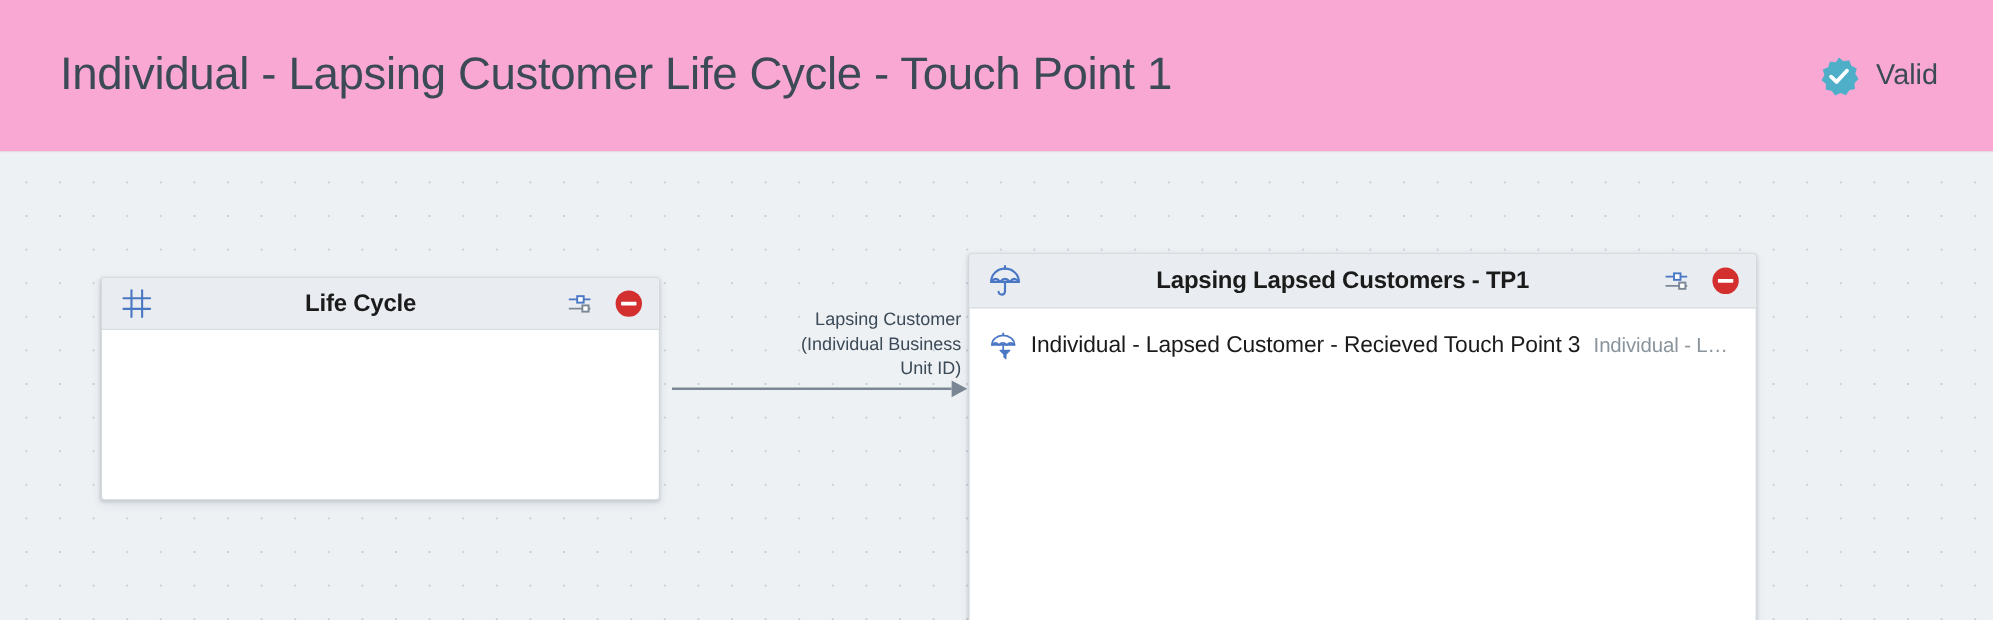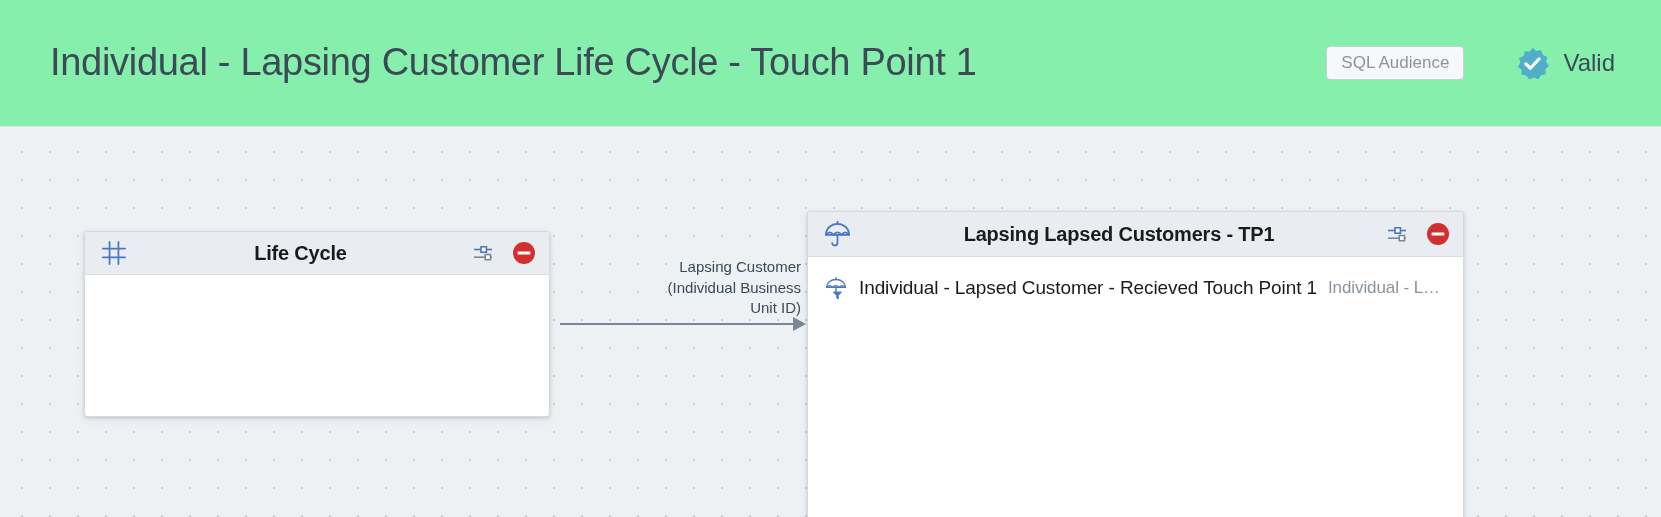--- a/index.html
+++ b/index.html
@@ -18,21 +18,21 @@
     height: 517px;
     background: #ffffff;
   }
 
   
   .header {
     position: absolute;
     left: 0; top: 0;
     width: 1661px;
     height: 127px;
-    background: #86efac;
+    background: #f9a8d4;
     border-bottom: 1px solid #e2e5e8;
     display: flex;
     align-items: center;
     padding: 0 46px 0 50px;
   }
 
   .page-title {
     font-size: 38px;
     font-weight: 400;
     color: #3b4a56;
@@ -249,21 +249,20 @@
 </style>
 </head>
 <body>
 
 <div class="app">
 
   <div class="header">
     <div class="page-title">Individual - Lapsing Customer Life Cycle - Touch Point 1</div>
 
     <div class="header-right">
-      <div class="audience-type-badge">SQL Audience</div>
 
       <div class="valid-wrap">
         <span class="valid-badge-icon">
           <svg viewBox="0 0 32 32" width="33" height="33" aria-hidden="true">
             <path d="M16 0.8 L19.6 3.9 L24.3 3.1 L26.0 7.6 L30.3 9.7 L29.2 14.3 L31.8 18.3
                      L28.5 21.7 L28.9 26.4 L24.3 27.4 L21.6 31.3 L17.2 29.5 L13.0 31.5
                      L10.0 27.7 L5.4 27.0 L5.4 22.3 L1.9 19.2 L4.2 15.1 L2.9 10.6
                      L7.3 8.7 L8.7 4.2 L13.4 4.7 Z" fill="#4FAFC9"></path>
             <path d="M9.6 16.4 L14.0 20.6 L22.4 11.6" fill="none" stroke="#ffffff" stroke-width="3.1" stroke-linecap="round" stroke-linejoin="round"></path>
           </svg>
@@ -365,21 +364,21 @@
             <svg viewBox="0 0 24 24" width="24" height="24" aria-hidden="true">
               <g fill="none" stroke="#4a77c4" stroke-width="1.4" stroke-linecap="round" stroke-linejoin="round">
                 <path d="M2.6 11.4 C2.6 6.9 6.8 3.5 12 3.5 C17.2 3.5 21.4 6.9 21.4 11.4 Z"></path>
                 <path d="M2.6 11.4 C4.6 9.1 6.4 9.1 8.4 11.4 C10.4 9.1 13.0 9.1 15.0 11.4 C17.0 9.1 19.4 9.1 21.4 11.4"></path>
                 <line x1="12" y1="3.5" x2="12" y2="1.8"></line>
                 <path d="M12 11.4 L12 16.2"></path>
               </g>
               <path d="M9.3 16.0 L17.6 16.0 L14.3 19.4 L14.3 23.0 L12.6 21.6 L12.6 19.4 Z" fill="#4a77c4" stroke="#4a77c4" stroke-width="0.9" stroke-linejoin="round"></path>
             </svg>
           </span>
-          <span class="row-label">Individual - Lapsed Customer - Recieved Touch Point 1</span>
+          <span class="row-label">Individual - Lapsed Customer - Recieved Touch Point 3</span>
           <span class="row-meta">Individual - Lapsed...</span>
         </div>
 
       </div>
     </div>
 
   </div>
 </div>
 
 </body></html>

